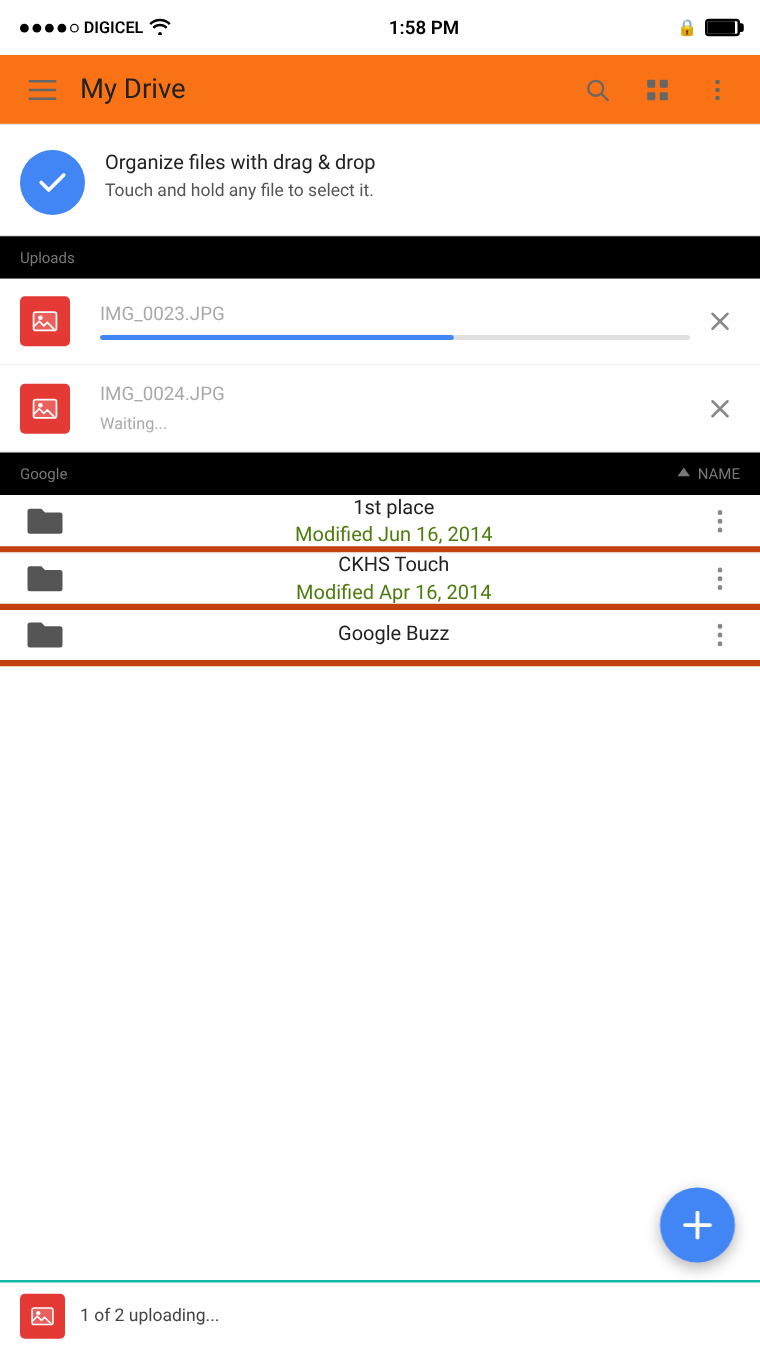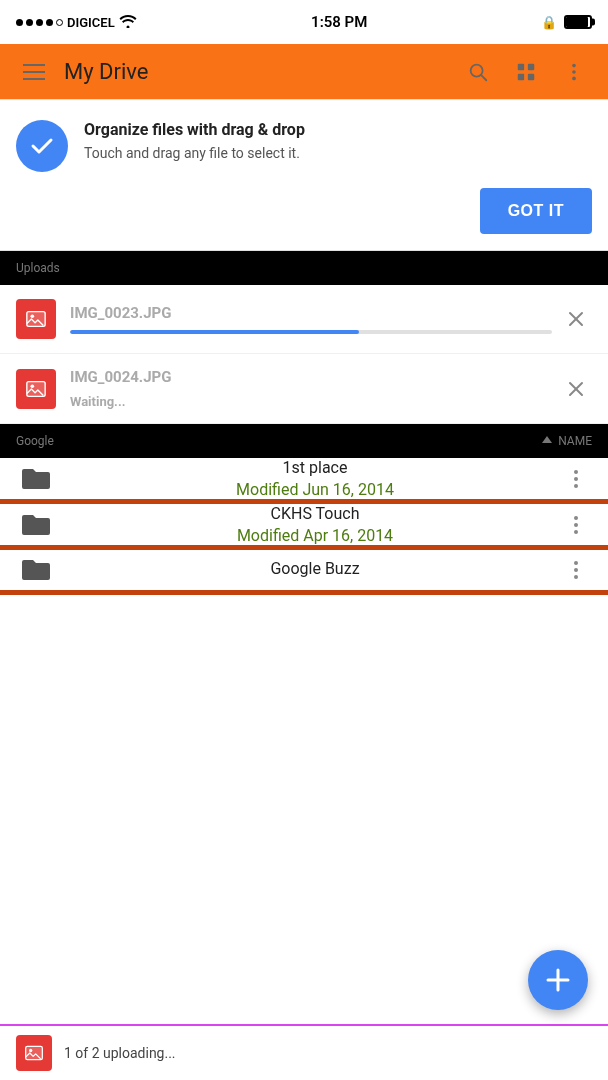--- a/index.html
+++ b/index.html
@@ -85,21 +85,21 @@
     .banner-top { display: flex; align-items: flex-start; gap: 16px; }
     .banner-check {
       width: 52px; height: 52px;
       background: #4285f4;
       border-radius: 50%;
       display: flex; align-items: center; justify-content: center;
       flex-shrink: 0;
     }
     .banner-check svg { width: 28px; height: 28px; }
     .banner-text { flex: 1; }
-    .banner-title { font-size: 16px; font-weight: 700; color: #222; margin-bottom: 6px; }
+    .banner-title { font-size: 16px; font-weight: 400; color: #222; margin-bottom: 6px; }
     .banner-subtitle { font-size: 14px; color: #555; }
     .banner-actions { display: flex; justify-content: flex-end; margin-top: 16px; }
     .got-it-btn {
       background: #4285f4;
       color: #fff;
       border: none;
       padding: 14px 28px;
       font-size: 16px;
       font-weight: 700;
       letter-spacing: 0.5px;
@@ -129,21 +129,21 @@
       background: #fff;
     }
     .file-thumb {
       width: 40px; height: 40px;
       background: #e53935;
       border-radius: 4px;
       display: flex; align-items: center; justify-content: center;
       flex-shrink: 0;
     }
     .file-thumb svg { width: 22px; height: 22px; }
-    .upload-info { flex: 1; margin-left: 14px; font-weight: bold; }
+    .upload-info { flex: 1; margin-left: 24px; }
     .upload-filename { font-size: 15px; color: #aaa; margin-bottom: 8px; }
     .upload-filename.waiting { color: #aaa; }
     .progress-bar-bg {
       height: 4px;
       background: #e0e0e0;
       border-radius: 2px;
       overflow: hidden;
     }
     .progress-bar-fill {
       height: 100%;
@@ -197,21 +197,21 @@
     }
     .fab svg { width: 28px; height: 28px; }
 
     
     .bottom-bar {
       position: fixed;
       bottom: 0;
       width: 608px;
       height: 56px;
       background: #fff;
-      border-top: 2px solid #d946ef;
+      border-top: 2px solid #14b8a6;
       display: flex;
       align-items: center;
       padding: 0 16px;
       gap: 12px;
     }
     .bottom-thumb {
       width: 36px; height: 36px;
       background: #e53935;
       border-radius: 4px;
       display: flex; align-items: center; justify-content: center;
@@ -293,25 +293,22 @@
 
   <div class="banner">
     <div class="banner-top">
       <div class="banner-check">
         <svg viewBox="0 0 28 28" fill="none">
           <polyline points="5,14 11,20 23,8" stroke="#fff" stroke-width="3" stroke-linecap="round" stroke-linejoin="round"></polyline>
         </svg>
       </div>
       <div class="banner-text">
         <div class="banner-title">Organize files with drag &amp; drop</div>
-        <div class="banner-subtitle">Touch and drag any file to select it.</div>
+        <div class="banner-subtitle">Touch and hold any file to select it.</div>
       </div>
-    </div>
-    <div class="banner-actions">
-      <button class="got-it-btn">GOT IT</button>
     </div>
   </div>
 
   <div class="section-header">
     <span>Uploads</span>
   </div>
 
   <div class="upload-item">
     <div class="file-thumb">
       <svg viewBox="0 0 24 24" fill="#fff">

